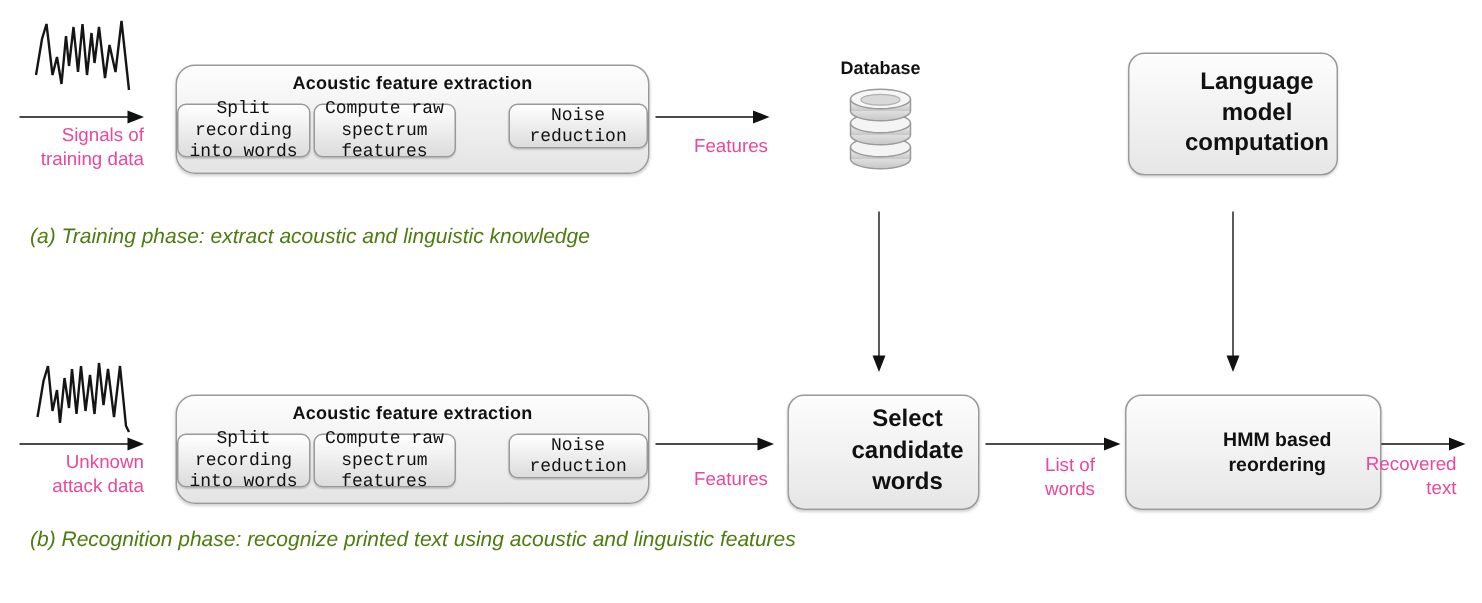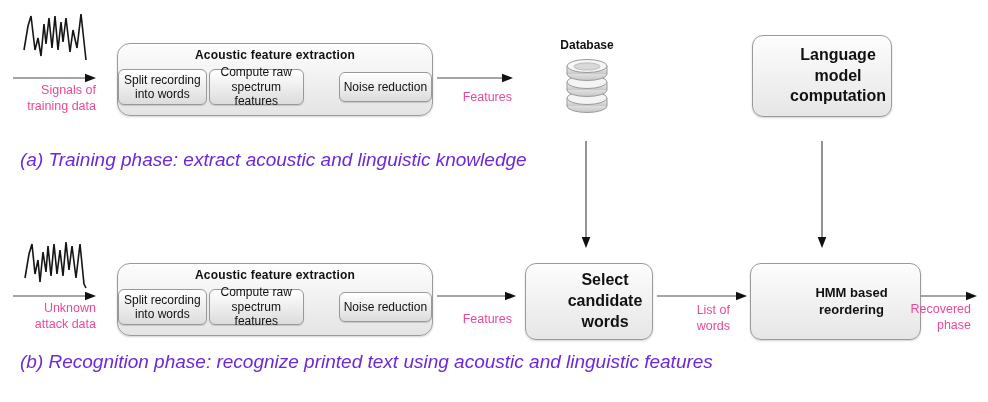--- a/index.html
+++ b/index.html
@@ -33,23 +33,23 @@
   .afe-title {
     text-align: center;
     font-weight: bold;
     font-size: 12px;
     margin-top: 4px;
     letter-spacing: 0.2px;
   }
   .afe-steps {
     display: flex;
     justify-content: center;
-    align-items: center;
     gap: 2px;
     margin-top: 7px;
+    font-family: Liberation Mono, monospace;
   }
   .afe-step {
     border: 1px solid #999999;
     border-radius: 6px;
     background: linear-gradient(#ffffff, #dcdcdc);
     box-shadow: 0 1px 1px rgba(0,0,0,0.15);
     font-size: 12px;
     line-height: 1.2;
     text-align: center;
     display: flex;
@@ -92,22 +92,22 @@
   .bold-label {
     position: absolute;
     text-align: center;
     font-weight: bold;
     font-size: 12px;
     color: #111111;
   }
   .caption {
     position: absolute;
     font-style: italic;
-    font-size: 19px;
-    color: #6d28d9;
+    font-size: 14px;
+    color: #4d7c0f;
     white-space: nowrap;
   }
 </style>
 </head>
 <body>
 
 <div class="canvas">
 
   <svg class="overlay" viewBox="0 0 988 402">
     <g>
@@ -224,17 +224,17 @@
 candidate
 words</div>
 
   <div class="small-label" style="left:672px; top:302px; width:58px;">List of
 words</div>
 
   <div class="node-box" style="left:750px; top:263px; width:171px; height:77px; font-size:13px;">HMM based
 reordering</div>
 
   <div class="small-label" style="left:901px; top:301px; width:70px;">Recovered
-phase</div>
+text</div>
 
   <div class="caption" style="left:20px; top:351px;">(b) Recognition phase: recognize printed text using acoustic and linguistic features</div>
 
 </div>
 
 </body></html>

